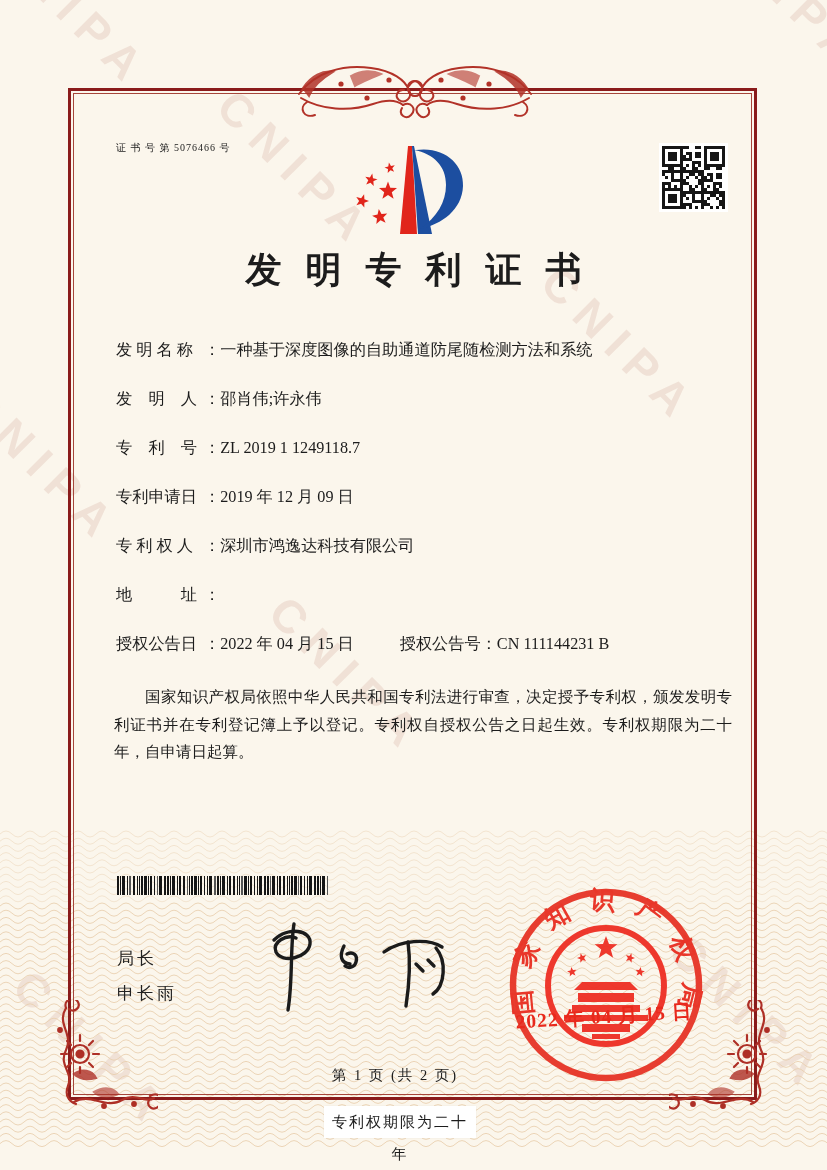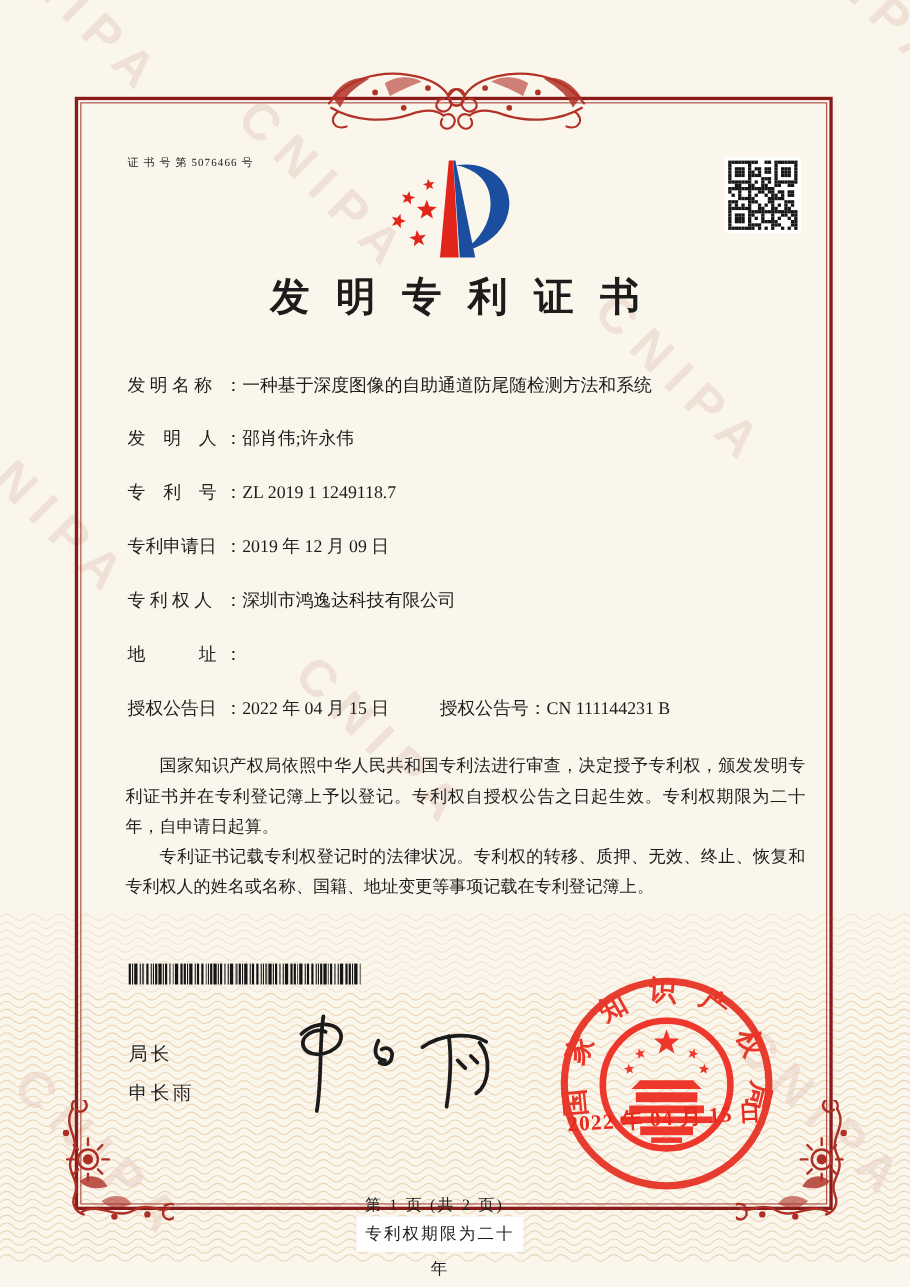--- a/index.html
+++ b/index.html
@@ -43,21 +43,21 @@
   #barcode{left:117px;top:876px;height:19px;font-size:0;white-space:nowrap;}
   #barcode .bar{display:inline-block;height:19px;}
   #sig-block{left:117px;top:941px;font-family:Liberation Serif, serif;
       font-size:17px;line-height:35px;letter-spacing:3px;color:#222;}
   #sig-svg{left:238px;top:916px;}
   #seal{left:504px;top:886px;z-index:5;}
   #seal-date{left:511px;top:1003px;width:186px;text-align:center;
       transform:rotate(-3.5deg);font-size:19.5px;font-weight:700;
       color:#e8291c;letter-spacing:1px;z-index:6;}
   #page-num{left:0;top:1066px;width:790px;text-align:center;font-size:14.5px;
-      letter-spacing:2px;margin-top:20px;}
+      letter-spacing:2px;}
   #footer-note{left:324px;top:1106px;width:152px;height:32px;background:#ffffff;
       text-align:center;line-height:32px;font-size:15px;letter-spacing:2px;
       box-shadow:0 0 2px rgba(0,0,0,0.05);}
 </style>
 </head>
 <body>
 
 <div class="wm" style="left:-28px;top:-18px;">CNIPA</div>
 <div class="wm" style="left:688px;top:-34px;">CNIPA</div>
 <div class="wm" style="left:196px;top:142px;">CNIPA</div>
@@ -233,21 +233,20 @@
       <span class="f-colon">：</span>
       <span style="white-space:nowrap;">2022 年 04 月 15 日</span>
     <span class="grant-pair2">
       <span>授权公告号</span><span>：</span><span>CN 111144231 B</span>
     </span>
   </div>
 </div>
 
 <div id="paras" class="abs content-z">
   <p>国家知识产权局依照中华人民共和国专利法进行审查，决定授予专利权，颁发发明专利证书并在专利登记簿上予以登记。专利权自授权公告之日起生效。专利权期限为二十年，自申请日起算。</p>
-  <p>专利证书记载专利权登记时的法律状况。专利权的转移、质押、无效、终止、恢复和专利权人的姓名或名称、国籍、地址变更等事项记载在专利登记簿上。</p>
 </div>
 
 <div id="barcode" class="abs content-z"><span class="bar" style="width: 2px; background: rgb(21, 21, 21); margin-right: 1px;"></span><span class="bar" style="width: 1px; background: rgb(21, 21, 21); margin-right: 1px;"></span><span class="bar" style="width: 3px; background: rgb(21, 21, 21); margin-right: 2px;"></span><span class="bar" style="width: 1px; background: rgb(21, 21, 21); margin-right: 1px;"></span><span class="bar" style="width: 2px; background: rgb(85, 85, 85); margin-right: 2px;"></span><span class="bar" style="width: 2px; background: rgb(21, 21, 21); margin-right: 2px;"></span><span class="bar" style="width: 1px; background: rgb(21, 21, 21); margin-right: 1px;"></span><span class="bar" style="width: 1px; background: rgb(21, 21, 21); margin-right: 1px;"></span><span class="bar" style="width: 2px; background: rgb(21, 21, 21); margin-right: 1px;"></span><span class="bar" style="width: 3px; background: rgb(21, 21, 21); margin-right: 1px;"></span><span class="bar" style="width: 1px; background: rgb(21, 21, 21); margin-right: 1px;"></span><span class="bar" style="width: 2px; background: rgb(21, 21, 21); margin-right: 2px;"></span><span class="bar" style="width: 1px; background: rgb(21, 21, 21); margin-right: 2px;"></span><span class="bar" style="width: 1px; background: rgb(85, 85, 85); margin-right: 1px;"></span><span class="bar" style="width: 3px; background: rgb(21, 21, 21); margin-right: 2px;"></span><span class="bar" style="width: 2px; background: rgb(21, 21, 21); margin-right: 1px;"></span><span class="bar" style="width: 2px; background: rgb(21, 21, 21); margin-right: 1px;"></span><span class="bar" style="width: 1px; background: rgb(21, 21, 21); margin-right: 1px;"></span><span class="bar" style="width: 3px; background: rgb(21, 21, 21); margin-right: 2px;"></span><span class="bar" style="width: 1px; background: rgb(21, 21, 21); margin-right: 1px;"></span><span class="bar" style="width: 2px; background: rgb(21, 21, 21); margin-right: 2px;"></span><span class="bar" style="width: 2px; background: rgb(21, 21, 21); margin-right: 2px;"></span><span class="bar" style="width: 1px; background: rgb(85, 85, 85); margin-right: 1px;"></span><span class="bar" style="width: 1px; background: rgb(21, 21, 21); margin-right: 1px;"></span><span class="bar" style="width: 2px; background: rgb(21, 21, 21); margin-right: 1px;"></span><span class="bar" style="width: 3px; background: rgb(21, 21, 21); margin-right: 1px;"></span><span class="bar" style="width: 1px; background: rgb(21, 21, 21); margin-right: 1px;"></span><span class="bar" style="width: 2px; background: rgb(21, 21, 21); margin-right: 2px;"></span><span class="bar" style="width: 1px; background: rgb(21, 21, 21); margin-right: 2px;"></span><span class="bar" style="width: 1px; background: rgb(21, 21, 21); margin-right: 1px;"></span><span class="bar" style="width: 3px; background: rgb(21, 21, 21); margin-right: 2px;"></span><span class="bar" style="width: 2px; background: rgb(85, 85, 85); margin-right: 1px;"></span><span class="bar" style="width: 2px; background: rgb(21, 21, 21); margin-right: 1px;"></span><span class="bar" style="width: 1px; background: rgb(21, 21, 21); margin-right: 1px;"></span><span class="bar" style="width: 3px; background: rgb(21, 21, 21); margin-right: 2px;"></span><span class="bar" style="width: 1px; background: rgb(21, 21, 21); margin-right: 1px;"></span><span class="bar" style="width: 2px; background: rgb(21, 21, 21); margin-right: 2px;"></span><span class="bar" style="width: 2px; background: rgb(21, 21, 21); margin-right: 2px;"></span><span class="bar" style="width: 1px; background: rgb(21, 21, 21); margin-right: 1px;"></span><span class="bar" style="width: 1px; background: rgb(21, 21, 21); margin-right: 1px;"></span><span class="bar" style="width: 2px; background: rgb(85, 85, 85); margin-right: 1px;"></span><span class="bar" style="width: 3px; background: rgb(21, 21, 21); margin-right: 1px;"></span><span class="bar" style="width: 1px; background: rgb(21, 21, 21); margin-right: 1px;"></span><span class="bar" style="width: 2px; background: rgb(21, 21, 21); margin-right: 2px;"></span><span class="bar" style="width: 1px; background: rgb(21, 21, 21); margin-right: 2px;"></span><span class="bar" style="width: 1px; background: rgb(21, 21, 21); margin-right: 1px;"></span><span class="bar" style="width: 3px; background: rgb(21, 21, 21); margin-right: 2px;"></span><span class="bar" style="width: 2px; background: rgb(21, 21, 21); margin-right: 1px;"></span><span class="bar" style="width: 2px; background: rgb(21, 21, 21); margin-right: 1px;"></span><span class="bar" style="width: 1px; background: rgb(85, 85, 85); margin-right: 1px;"></span><span class="bar" style="width: 3px; background: rgb(21, 21, 21); margin-right: 2px;"></span><span class="bar" style="width: 1px; background: rgb(21, 21, 21); margin-right: 1px;"></span><span class="bar" style="width: 2px; background: rgb(21, 21, 21); margin-right: 2px;"></span><span class="bar" style="width: 2px; background: rgb(21, 21, 21); margin-right: 2px;"></span><span class="bar" style="width: 1px; background: rgb(21, 21, 21); margin-right: 1px;"></span><span class="bar" style="width: 1px; background: rgb(21, 21, 21); margin-right: 1px;"></span><span class="bar" style="width: 2px; background: rgb(21, 21, 21); margin-right: 1px;"></span><span class="bar" style="width: 3px; background: rgb(21, 21, 21); margin-right: 1px;"></span><span class="bar" style="width: 1px; background: rgb(85, 85, 85); margin-right: 1px;"></span><span class="bar" style="width: 2px; background: rgb(21, 21, 21); margin-right: 2px;"></span><span class="bar" style="width: 1px; background: rgb(21, 21, 21); margin-right: 2px;"></span><span class="bar" style="width: 1px; background: rgb(21, 21, 21); margin-right: 1px;"></span><span class="bar" style="width: 3px; background: rgb(21, 21, 21); margin-right: 2px;"></span><span class="bar" style="width: 2px; background: rgb(21, 21, 21); margin-right: 1px;"></span><span class="bar" style="width: 2px; background: rgb(21, 21, 21); margin-right: 1px;"></span><span class="bar" style="width: 1px; background: rgb(21, 21, 21); margin-right: 1px;"></span><span class="bar" style="width: 3px; background: rgb(21, 21, 21); margin-right: 2px;"></span><span class="bar" style="width: 1px; background: rgb(85, 85, 85); margin-right: 1px;"></span></div>
 
 <div id="sig-block" class="abs content-z">
   <div>局长</div>
   <div>申长雨</div>
 </div>
 
 <svg id="sig-svg" class="abs content-z" width="218" height="102" viewBox="0 0 218 102">

